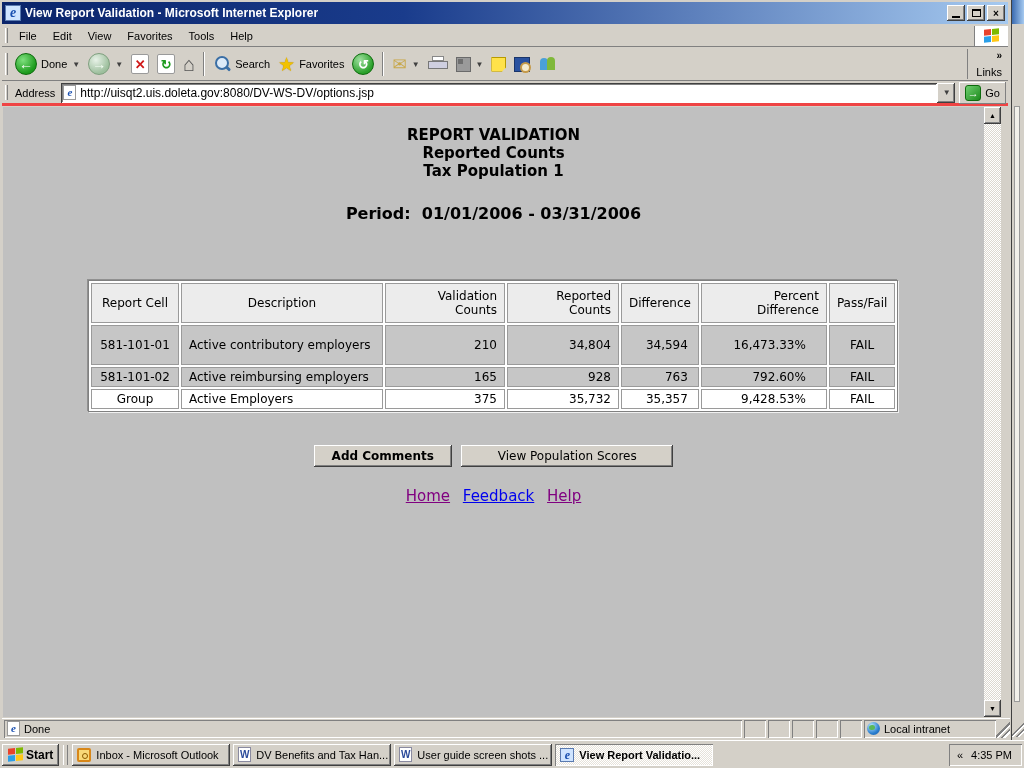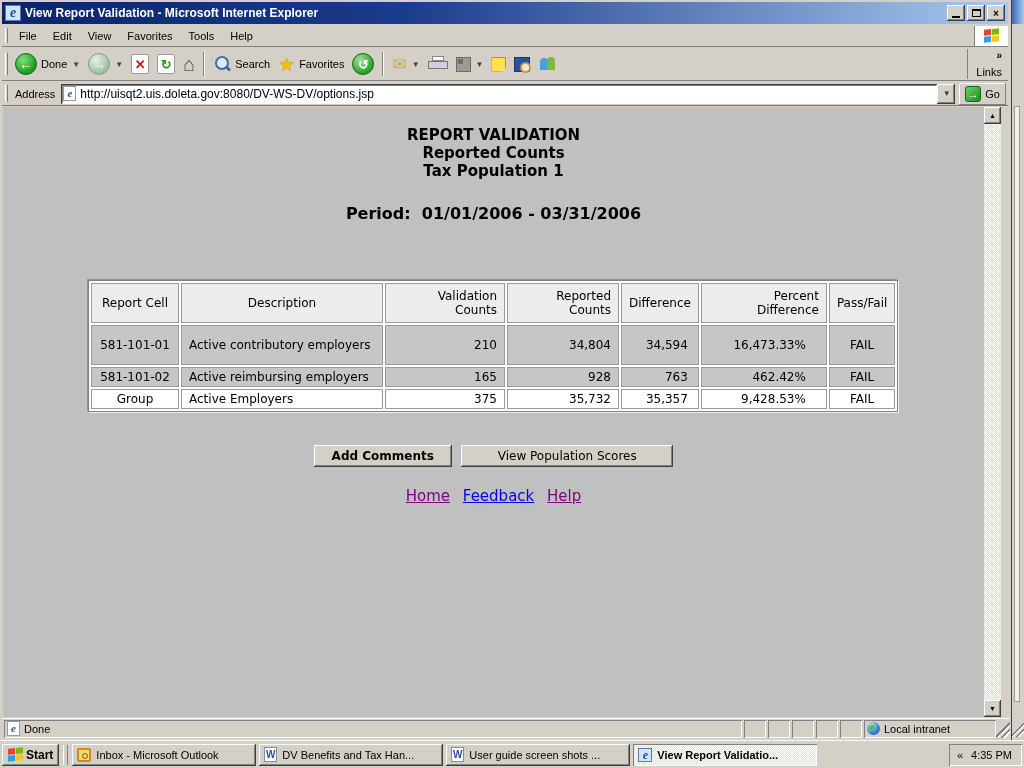--- a/index.html
+++ b/index.html
@@ -67,21 +67,21 @@
   .book-ic::after { content:""; position:absolute; right:-2px; bottom:-2px; width:7px; height:7px; border:2px solid #c59a4a;
                     border-radius:50%; background:#f5ecd0; }
   .msgr { position:relative; width:20px; height:16px; }
   .msgr::before { content:""; position:absolute; left:2px; top:2px; width:8px; height:12px; background:#4aa0d8; border-radius:4px 4px 0 0; }
   .msgr::after { content:""; position:absolute; left:9px; top:1px; width:8px; height:13px; background:#7fb83a; border-radius:4px 4px 0 0; }
   .links-zone { margin-left:auto; display:flex; flex-direction:column; align-items:flex-end; padding:1px 6px 1px 8px;
                 border-left:1px solid #808080; height:30px; justify-content:space-between; }
   .chev { font-size:10px; font-weight:bold; }
 
   #addressbar { position:absolute; left:2px; top:82px; width:1006px; height:24px; background:#d4d0c8;
-                display:flex; align-items:center; border-bottom:1px solid #ef4444; padding-right:2px; }
+                display:flex; align-items:center; border-bottom:3px solid #ef4444; padding-right:2px; }
   .addr-label { padding:0 6px 0 4px; }
   .addr-field { flex:1; height:20px; background:#fff; display:flex; align-items:center; padding-left:2px; font-size:12px; }
   .addr-drop { width:18px; height:20px; background:#d4d0c8; display:flex; align-items:center; justify-content:center; }
   .go-btn { display:flex; align-items:center; gap:4px; height:22px; padding:0 6px; margin-left:4px; background:#d4d0c8; }
   .go-ic { width:16px; height:16px; background:linear-gradient(135deg,#6fcf6f,#1d8b1d); border:1px solid #0c6b0c;
            border-radius:3px; color:#fff; display:flex; align-items:center; justify-content:center; font-weight:bold; font-size:11px; }
 
   
   #content { position:absolute; left:3px; top:107px; width:981px; height:610px; background:#c0c0c0; overflow:hidden;
              font-family:"DejaVu Sans", sans-serif; color:#000; }
@@ -147,21 +147,21 @@
   
   #taskbar { position:absolute; left:0; top:740px; width:1024px; height:28px; background:#d4d0c8;
              border-top:1px solid #fff; display:flex; align-items:center; padding:0 2px; }
   #start-btn { display:flex; align-items:center; gap:3px; height:22px; padding:0 6px; background:#d4d0c8;
                font-weight:bold; font-size:12px; }
   .flag { display:inline-grid; grid-template-columns:7px 7px; grid-template-rows:6px 6px; gap:1px; transform:skewY(-6deg); }
   .flag i { display:block; }
   .flag .f1 { background:#e8432c; } .flag .f2 { background:#7eb900; }
   .flag .f3 { background:#2a9fe8; } .flag .f4 { background:#ffc816; }
   .task-grip { width:5px; height:20px; margin:0 4px; border-left:1px solid #fff; border-right:1px solid #808080; }
-  .task-btn { display:flex; align-items:center; gap:5px; width:184px; height:22px; margin-right:3px; padding:0 5px;
+  .task-btn { display:flex; align-items:center; gap:5px; width:158px; height:22px; margin-right:3px; padding:0 5px;
               background:#d4d0c8; font-size:11px; white-space:nowrap; overflow:hidden; }
   .task-btn.active { font-weight:bold;
               background:repeating-conic-gradient(#ffffff 0% 25%, #e6e2da 0% 50%) 0 0 / 2px 2px;
               box-shadow: inset 1px 1px 0 #808080, inset -1px -1px 0 #ffffff; }
   .ol-ic { width:14px; height:14px; background:#f8d878; border:2px solid #d88718; border-radius:2px; position:relative; flex:none; }
   .ol-ic::after { content:""; position:absolute; left:3px; top:3px; width:4px; height:4px; border:1px solid #8a5a00; border-radius:50%; }
   .word-ic { width:13px; height:15px; background:#fff; border:1px solid #8a8aa0; color:#2a4a9a; font-weight:bold;
              font-size:10px; line-height:14px; text-align:center; flex:none; }
   .tray { margin-left:auto; height:22px; display:flex; align-items:center; gap:8px; padding:0 10px 0 8px; font-size:11px; }
 
@@ -316,21 +316,21 @@
           <td class="c-dif">34,594</td>
           <td class="c-pct">16,473.33%</td>
           <td class="c-pf">FAIL</td>
         </tr>
         <tr class="r-data">
           <td class="c-cell">581-101-02</td>
           <td class="c-desc">Active reimbursing employers</td>
           <td class="c-val">165</td>
           <td class="c-rep">928</td>
           <td class="c-dif">763</td>
-          <td class="c-pct">462.42%</td>
+          <td class="c-pct">792.60%</td>
           <td class="c-pf">FAIL</td>
         </tr>
         <tr class="r-white">
           <td class="c-cell">Group</td>
           <td class="c-desc">Active Employers</td>
           <td class="c-val">375</td>
           <td class="c-rep">35,732</td>
           <td class="c-dif">35,357</td>
           <td class="c-pct">9,428.53%</td>
           <td class="c-pf">FAIL</td>

